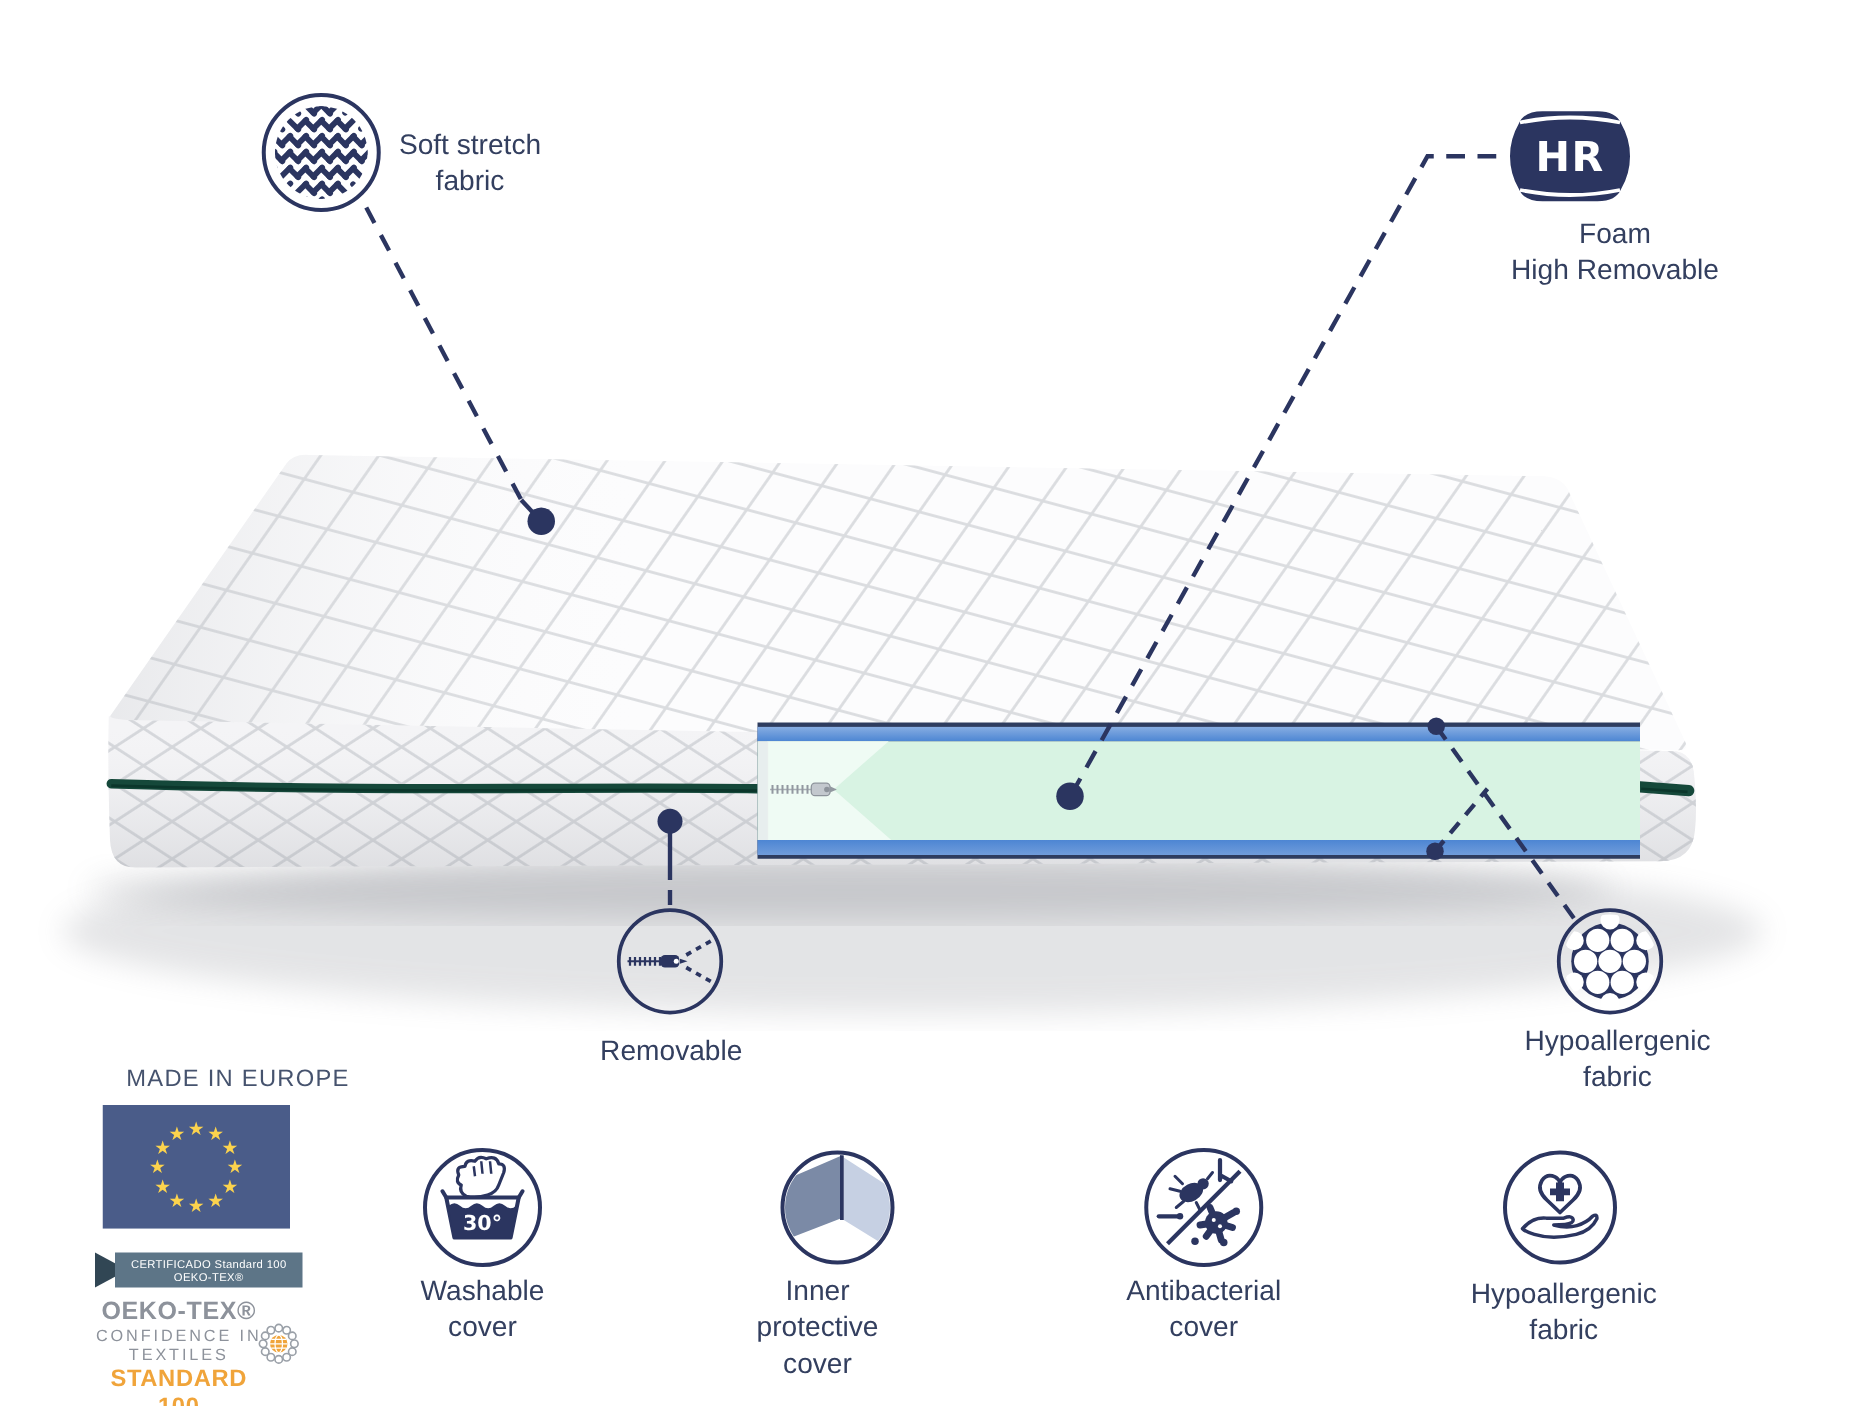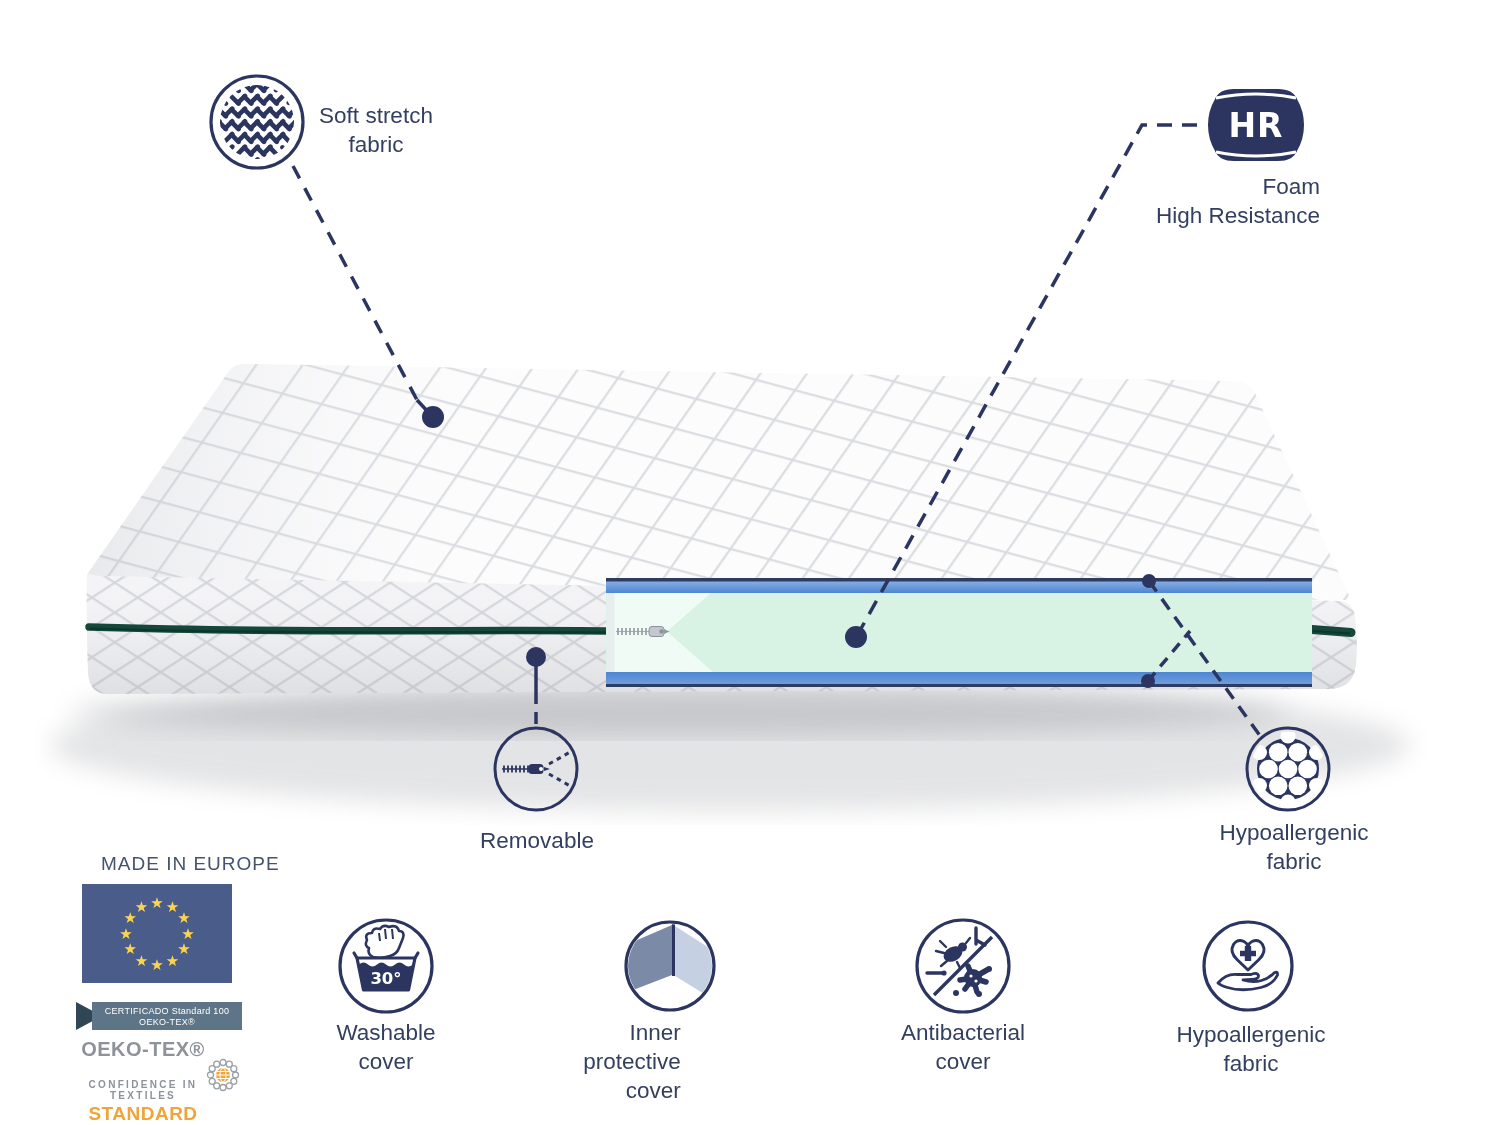--- a/index.html
+++ b/index.html
@@ -14,21 +14,21 @@
   .ic-fill{fill:var(--navy,#2b3560);}
   .hr-badge-text{fill:#ffffff;font-family:"DejaVu Sans","Liberation Sans",sans-serif;
                  font-weight:bold;font-size:33px;letter-spacing:1px;}
   .wash-temp{fill:#ffffff;font-family:"DejaVu Sans","Liberation Sans",sans-serif;
              font-weight:bold;font-size:16.5px;}
   .made-in{position:absolute;left:82px;top:853px;color:#46536e;font-size:19px;
            letter-spacing:1px;margin-left:19px;}
   .ribbon-text{fill:#ffffff;font-size:9px;font-family:"Liberation Sans",sans-serif;letter-spacing:.3px;}
   .oeko{position:absolute;left:76px;top:1038px;width:134px;text-align:center;}
   .oeko-title{color:var(--oeko_gray,#8d929b);font-weight:bold;font-size:20px;letter-spacing:.5px;}
-  .oeko-sub{color:var(--oeko_gray,#8d929b);font-size:10px;letter-spacing:2.3px;margin-top:18px;font-weight:bold;}
+  .oeko-sub{color:var(--oeko_gray,#8d929b);font-size:13px;letter-spacing:2.3px;margin-top:0;}
   .oeko-std{color:var(--oeko_orange,#f0a43a);font-weight:bold;font-size:19px;letter-spacing:.5px;margin-top:2px;}
   .star{font-size:15px;fill:var(--star_yellow,#fcd34d);}
 </style>
 </head>
 <body>
 
 <div class="stage">
 
   <svg class="scene" width="1500" height="1125" viewBox="0 0 1500 1125">
     <defs>
@@ -159,23 +159,23 @@
     <span>Soft stretch</span>
     <span>fabric</span>
   </div>
 
   <svg class="abs" style="left:1204px;top:85px;" width="104" height="80" viewBox="0 0 104 80">
     <path d="M30,4 L74,4 Q89,4 93,14 Q100,26 100,40 Q100,54 93,66 Q89,76 74,76 L30,76 Q15,76 11,66 Q4,54 4,40 Q4,26 11,14 Q15,4 30,4 Z" class="ic-fill"></path>
     <path d="M12,13 Q52,5 92,13" stroke="#fff" stroke-width="3" fill="none"></path>
     <path d="M12,67 Q52,75 92,67" stroke="#fff" stroke-width="3" fill="none"></path>
     <text x="52" y="52" text-anchor="middle" class="hr-badge-text">HR</text>
   </svg>
-  <div class="lbl" style="left:1238px;top:172px;text-align:right;">
+  <div class="lbl" style="left:1292px;top:172px;">
     <span>Foam</span>
-    <span>High Resistance</span>
+    <span>High Removable</span>
   </div>
 
   <svg class="abs" style="left:490px;top:723px;" width="92" height="92" viewBox="0 0 92 92">
     <circle cx="46" cy="46" r="41" class="ic-stroke" stroke-width="3" fill="#fff"></circle>
     <line x1="12" y1="46" x2="40" y2="46" class="ic-stroke" stroke-width="1.5"></line>
     <path d="M14,42.5 V49.5 M18,42.5 V49.5 M22,42.5 V49.5 M26,42.5 V49.5 M30,42.5 V49.5 M34,42.5 V49.5 M38,42.5 V49.5" class="ic-stroke" stroke-width="1.8"></path>
     <rect x="38.5" y="41" width="15" height="10" rx="3.5" class="ic-fill"></rect>
     <circle cx="51" cy="46" r="2" fill="#fff"></circle>
     <path d="M54,44 l6,2 -6,2 z" class="ic-fill"></path>
     <path d="M59,41 L82,28" class="ic-stroke" stroke-width="3" stroke-dasharray="4.5 4.5"></path>
@@ -236,21 +236,21 @@
           <circle cx="48" cy="48" r="42"></circle>
         </clipPath>
       </defs>
     <g clip-path="url(#clipInner)">
       <polygon points="6,26 50,7 50,57 6,74" fill="#7b8aa6"></polygon>
       <polygon points="53,8 92,33 92,82 53,58" fill="#c6d0e3"></polygon>
       <path d="M51.5,6 L51.5,58" class="ic-stroke" stroke-width="3"></path>
     </g>
     <circle cx="48" cy="48" r="44" class="ic-stroke" stroke-width="3.2" fill="none"></circle>
   </svg>
-  <div class="lbl" style="left:632px;top:1018px;text-align:right;">
+  <div class="lbl" style="left:654px;top:1018px;">
     <span>Inner</span>
     <span>protective</span>
     <span>cover</span>
   </div>
 
   <svg class="abs" style="left:913px;top:916px;" width="100" height="100" viewBox="0 0 100 100">
     <circle cx="50" cy="50" r="46" class="ic-stroke" stroke-width="3.2" fill="#fff"></circle>
     <g>
       <ellipse cx="40" cy="38" rx="10" ry="7" transform="rotate(-28 40 38)" class="ic-fill"></ellipse>
       <circle cx="49.5" cy="31" r="4.5" class="ic-fill"></circle>

